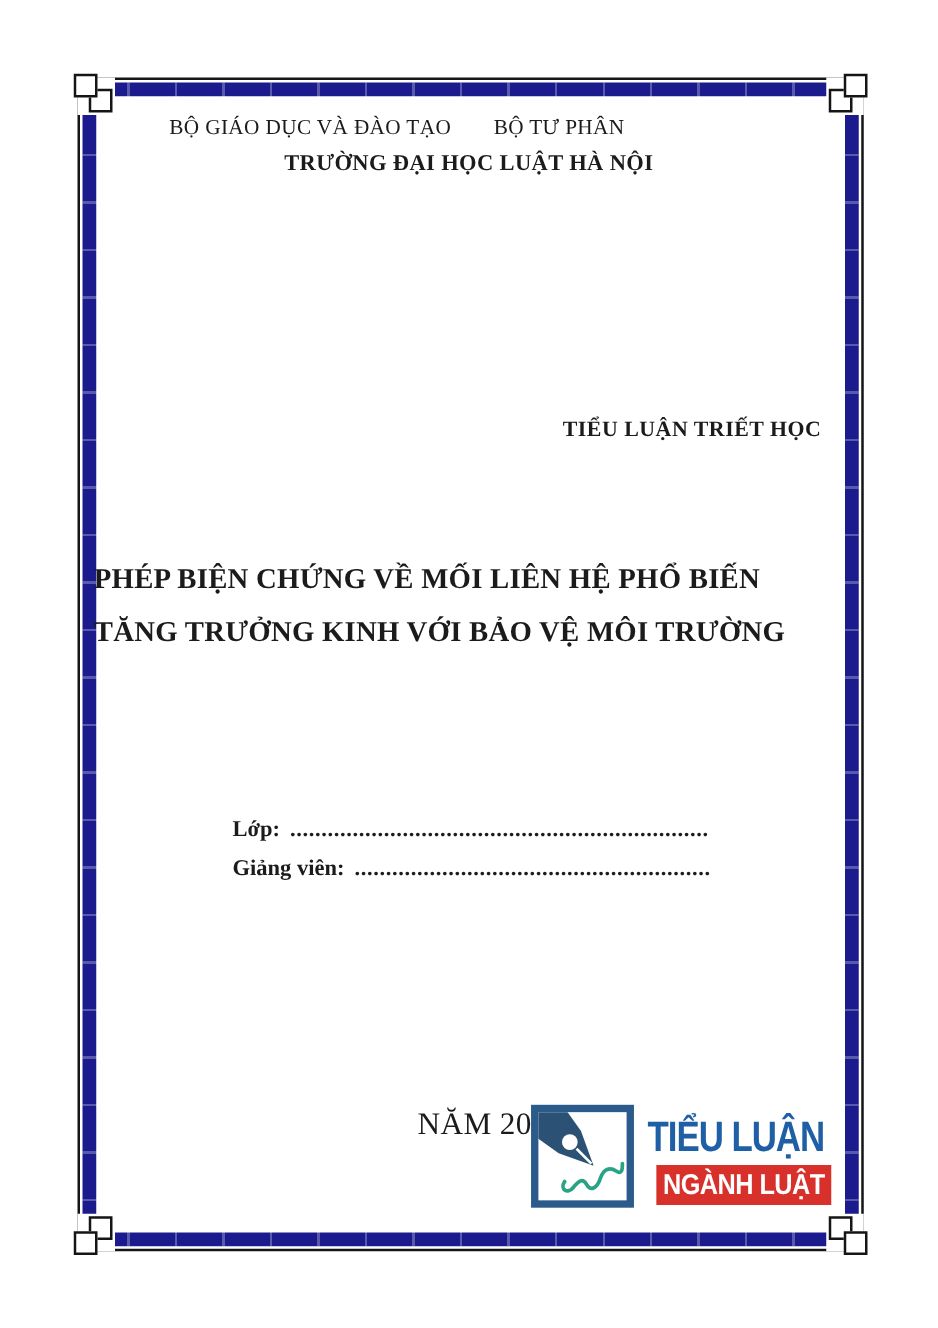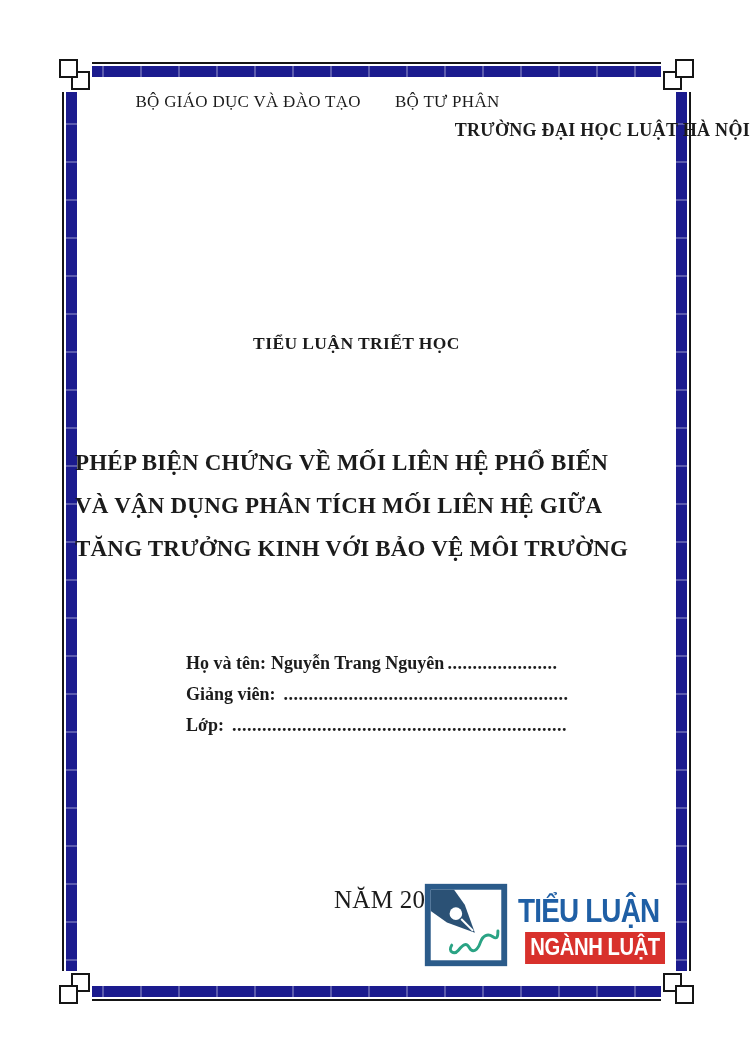--- a/index.html
+++ b/index.html
@@ -33,26 +33,26 @@
 
   
   .content { position:absolute; inset:0; }
 
   .header-line1 {
     position:absolute; top:92px; left:0; width:635px;
     display:flex; justify-content:center; gap:34px;
     font-size:17px; letter-spacing:.3px;
   }
   .header-line2 {
-    position:absolute; top:120px; left:0; width:750px; text-align:right;
+    position:absolute; top:120px; left:0; width:750px; text-align:center;
     font-size:18px; font-weight:bold; letter-spacing:.3px;
   }
   .doc-type {
-    position:absolute; top:333px; left:0; width:657px; text-align:center;
-    font-size:17.5px; font-weight:bold; letter-spacing:.4px;margin-left:28px;
+    position:absolute; top:333px; left:0; width:657px; text-align:right;
+    font-size:17.5px; font-weight:bold; letter-spacing:.4px;
   }
   .main-title {
     position:absolute; top:441px; left:75px; width:600px; text-align:left;
     font-size:23px; font-weight:bold; line-height:43px; letter-spacing:.2px;
   }
   .fields {
     position:absolute; top:648px; left:186px; width:400px;
     font-size:18px; font-weight:bold; line-height:31px;
   }
   .field-row { white-space:nowrap; }
@@ -111,33 +111,29 @@
   <div class="header-line1">
     <span>BỘ GIÁO DỤC VÀ ĐÀO TẠO</span>
     <span>BỘ TƯ PHÂN</span>
   </div>
   <div class="header-line2">TRƯỜNG ĐẠI HỌC LUẬT HÀ NỘI</div>
 
   <div class="doc-type">TIỂU LUẬN TRIẾT HỌC</div>
 
   <div class="main-title">
     <div>PHÉP BIỆN CHỨNG VỀ MỐI LIÊN HỆ PHỔ BIẾN</div>
-    <div>VÀ VẬN DỤNG PHÂN TÍCH MỐI LIÊN HỆ GIỮA</div>
     <div>TĂNG TRƯỞNG KINH VỚI BẢO VỆ MÔI TRƯỜNG</div>
   </div>
 
   <div class="fields">
     <div class="field-row">
-      <span class="fl">Họ và tên:</span><span class="fv">Nguyễn Trang Nguyên</span><span class="fd">......................</span>
+      <span class="fl">Lớp:</span><span class="fv"></span><span class="fd">...................................................................</span>
     </div>
     <div class="field-row">
       <span class="fl">Giảng viên:</span><span class="fv"></span><span class="fd">.........................................................</span>
-    </div>
-    <div class="field-row">
-      <span class="fl">Lớp:</span><span class="fv"></span><span class="fd">...................................................................</span>
     </div>
   </div>
 
   <div class="year">NĂM 2025</div>
 
   <div class="logo-box">
     <svg viewBox="0 0 100 100" xmlns="http://www.w3.org/2000/svg">
       <defs>
         <clipPath id="boxclip">
             <rect x="8" y="8" width="84" height="84"></rect>

